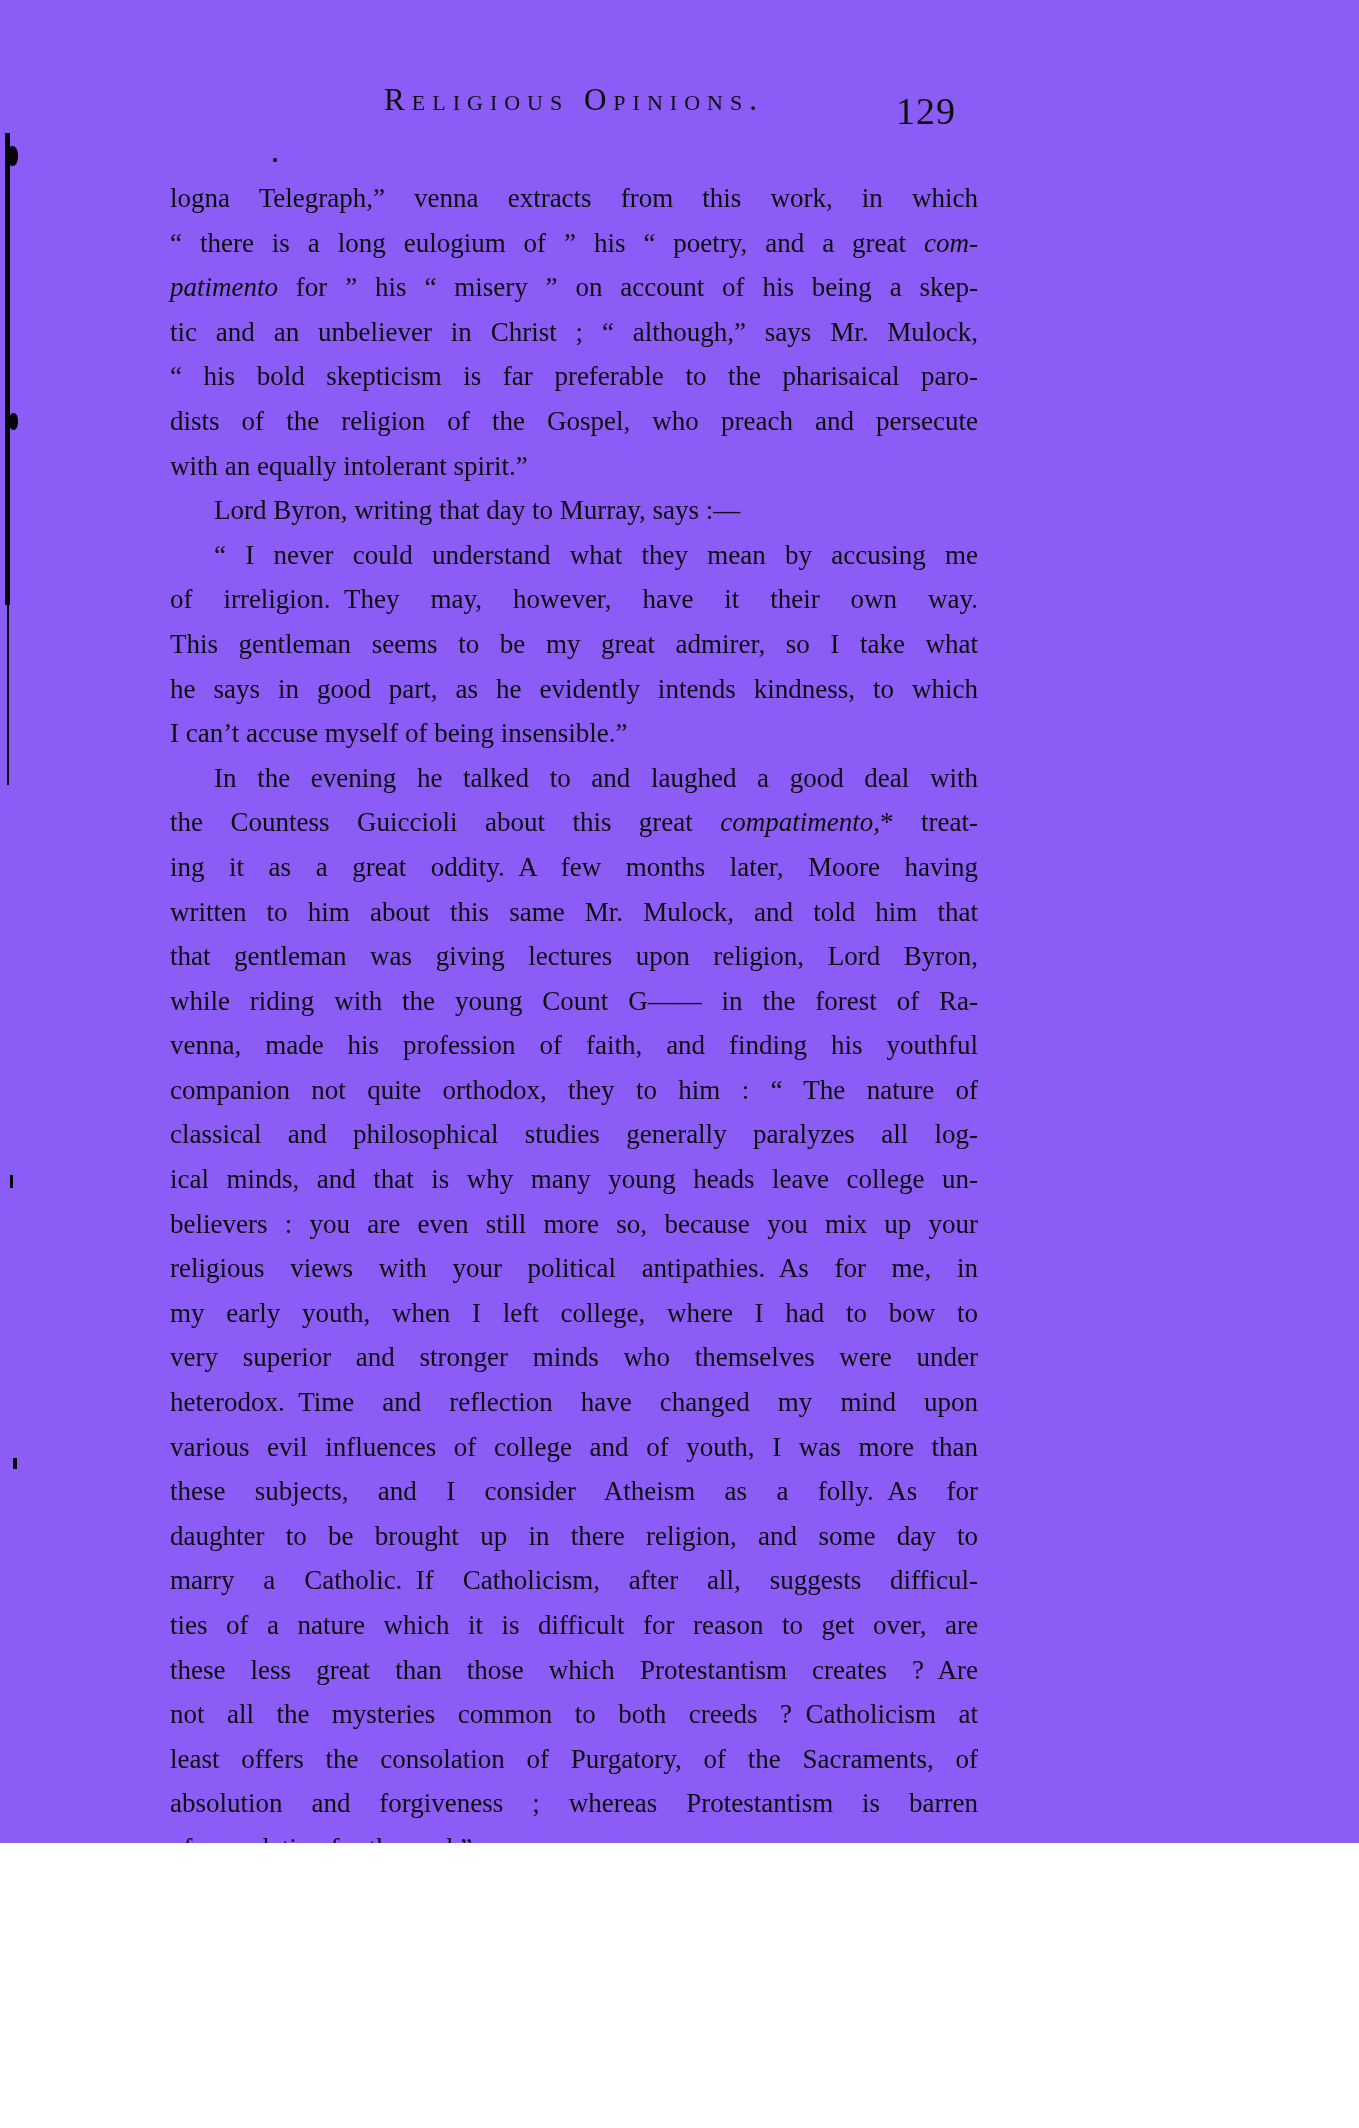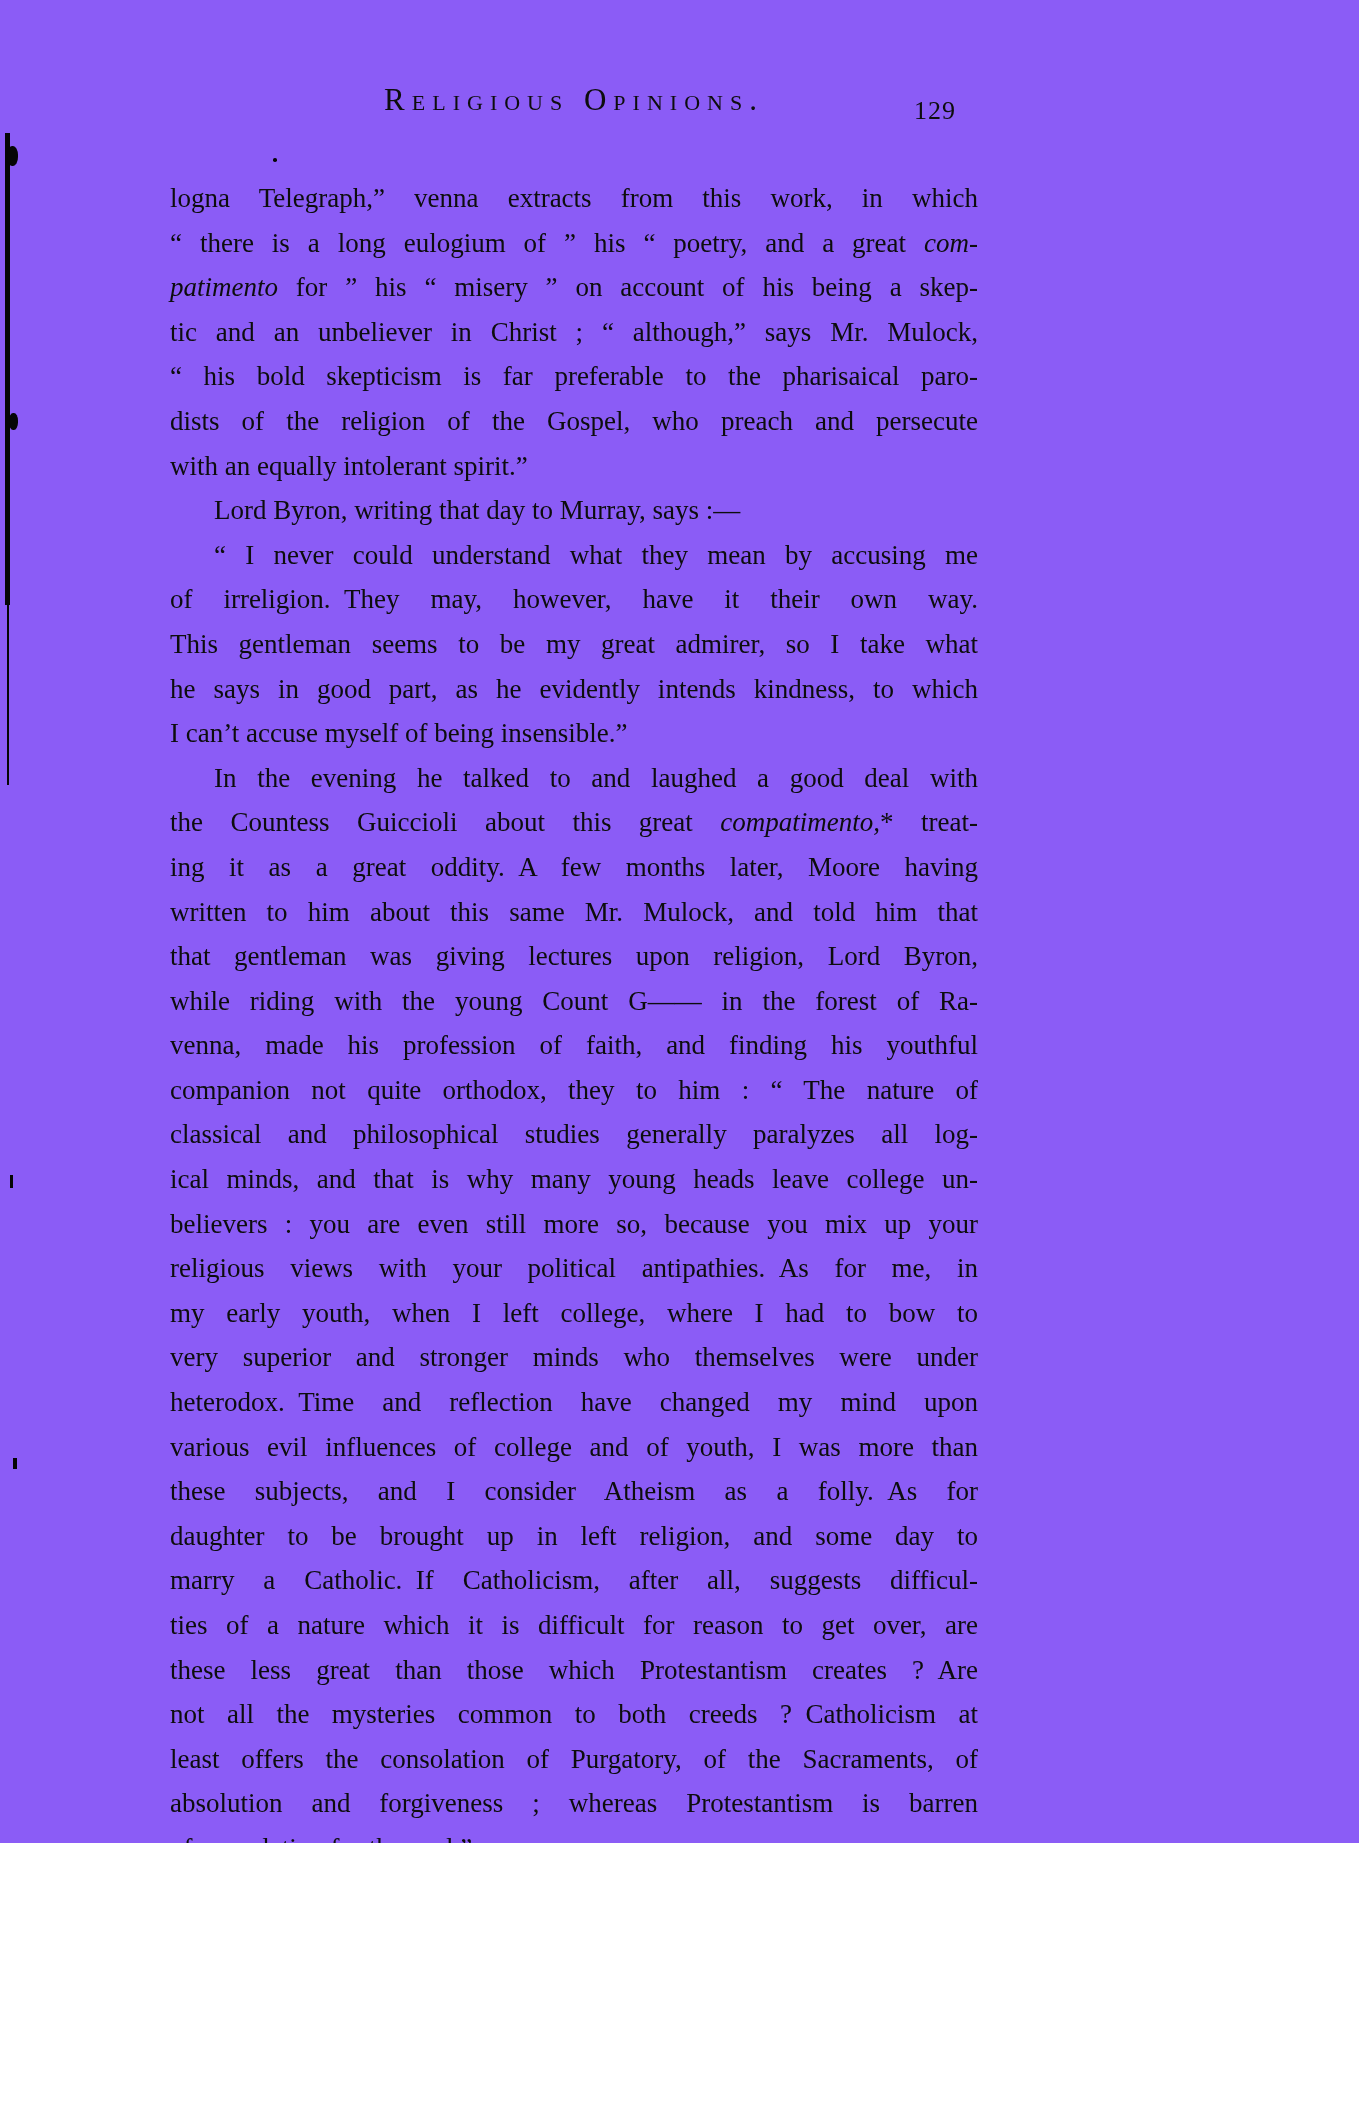--- a/index.html
+++ b/index.html
@@ -28,22 +28,22 @@
     left: 0; right: 0;
     text-align: center;
     font-variant: small-caps;
     font-size: 31px;
     letter-spacing: 7px;
     white-space: nowrap;
   }
   .page-number {
     position: absolute;
     right: 22px;
-    top: 14px;
-    font-size: 26px;
+    top: 7px;
+    font-size: 38px;
     letter-spacing: 1px;
   }
   .page-body {
     position: absolute;
     left: 170px;
     top: 176px;
     width: 808px;
     font-size: 27px;
     line-height: 44.6px;
   }
@@ -113,21 +113,21 @@
       <div class="line"><span>companion not quite orthodox, they to him : “ The nature of</span></div>
       <div class="line"><span>classical and philosophical studies generally paralyzes all log-</span></div>
       <div class="line"><span>ical minds, and that is why many young heads leave college un-</span></div>
       <div class="line"><span>believers : you are even still more so, because you mix up your</span></div>
       <div class="line"><span>religious views with your political antipathies. As for me, in</span></div>
       <div class="line"><span>my early youth, when I left college, where I had to bow to</span></div>
       <div class="line"><span>very superior and stronger minds who themselves were under</span></div>
       <div class="line"><span>heterodox. Time and reflection have changed my mind upon</span></div>
       <div class="line"><span>various evil influences of college and of youth, I was more than</span></div>
       <div class="line"><span>these subjects, and I consider Atheism as a folly. As for</span></div>
-      <div class="line"><span>daughter to be brought up in left religion, and some day to</span></div>
+      <div class="line"><span>daughter to be brought up in there religion, and some day to</span></div>
       <div class="line"><span>marry a Catholic. If Catholicism, after all, suggests difficul-</span></div>
       <div class="line"><span>ties of a nature which it is difficult for reason to get over, are</span></div>
       <div class="line"><span>these less great than those which Protestantism creates ? Are</span></div>
       <div class="line"><span>not all the mysteries common to both creeds ? Catholicism at</span></div>
       <div class="line"><span>least offers the consolation of Purgatory, of the Sacraments, of</span></div>
       <div class="line"><span>absolution and forgiveness ; whereas Protestantism is barren</span></div>
       <div class="line flush"><span>of consolation for the soul.”</span></div>
     </div>
 
   <div class="footnote">* Sympathy.</div>

